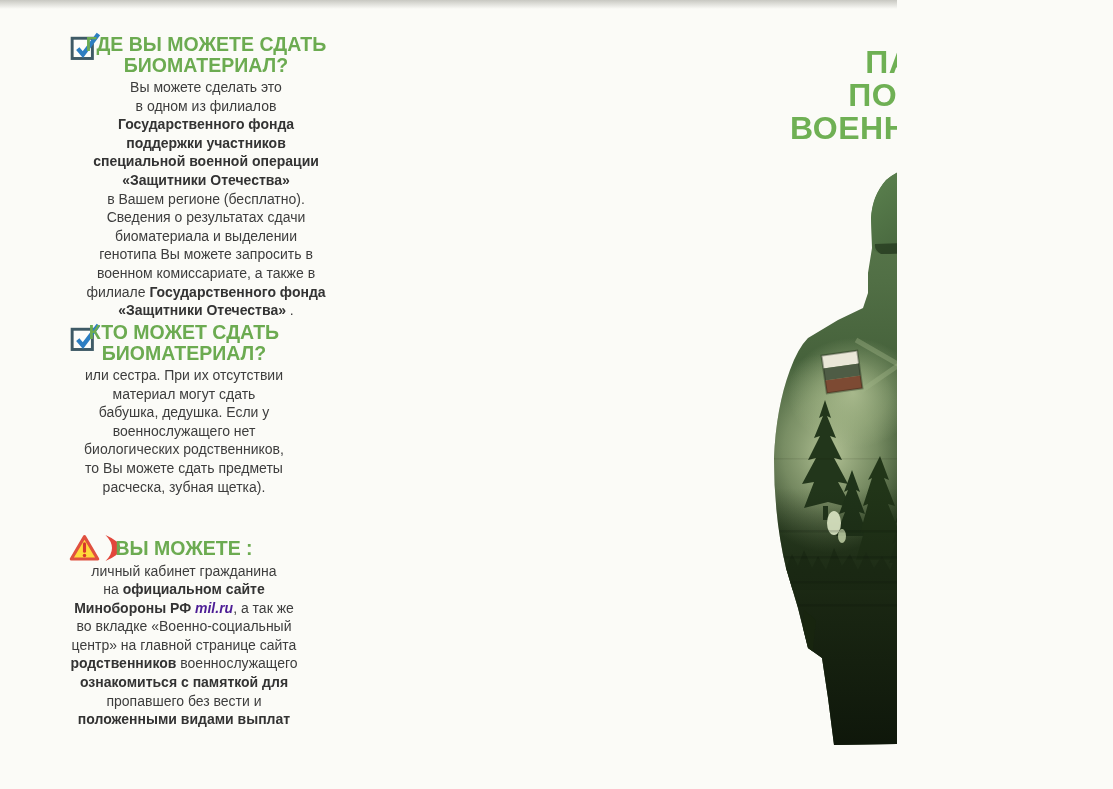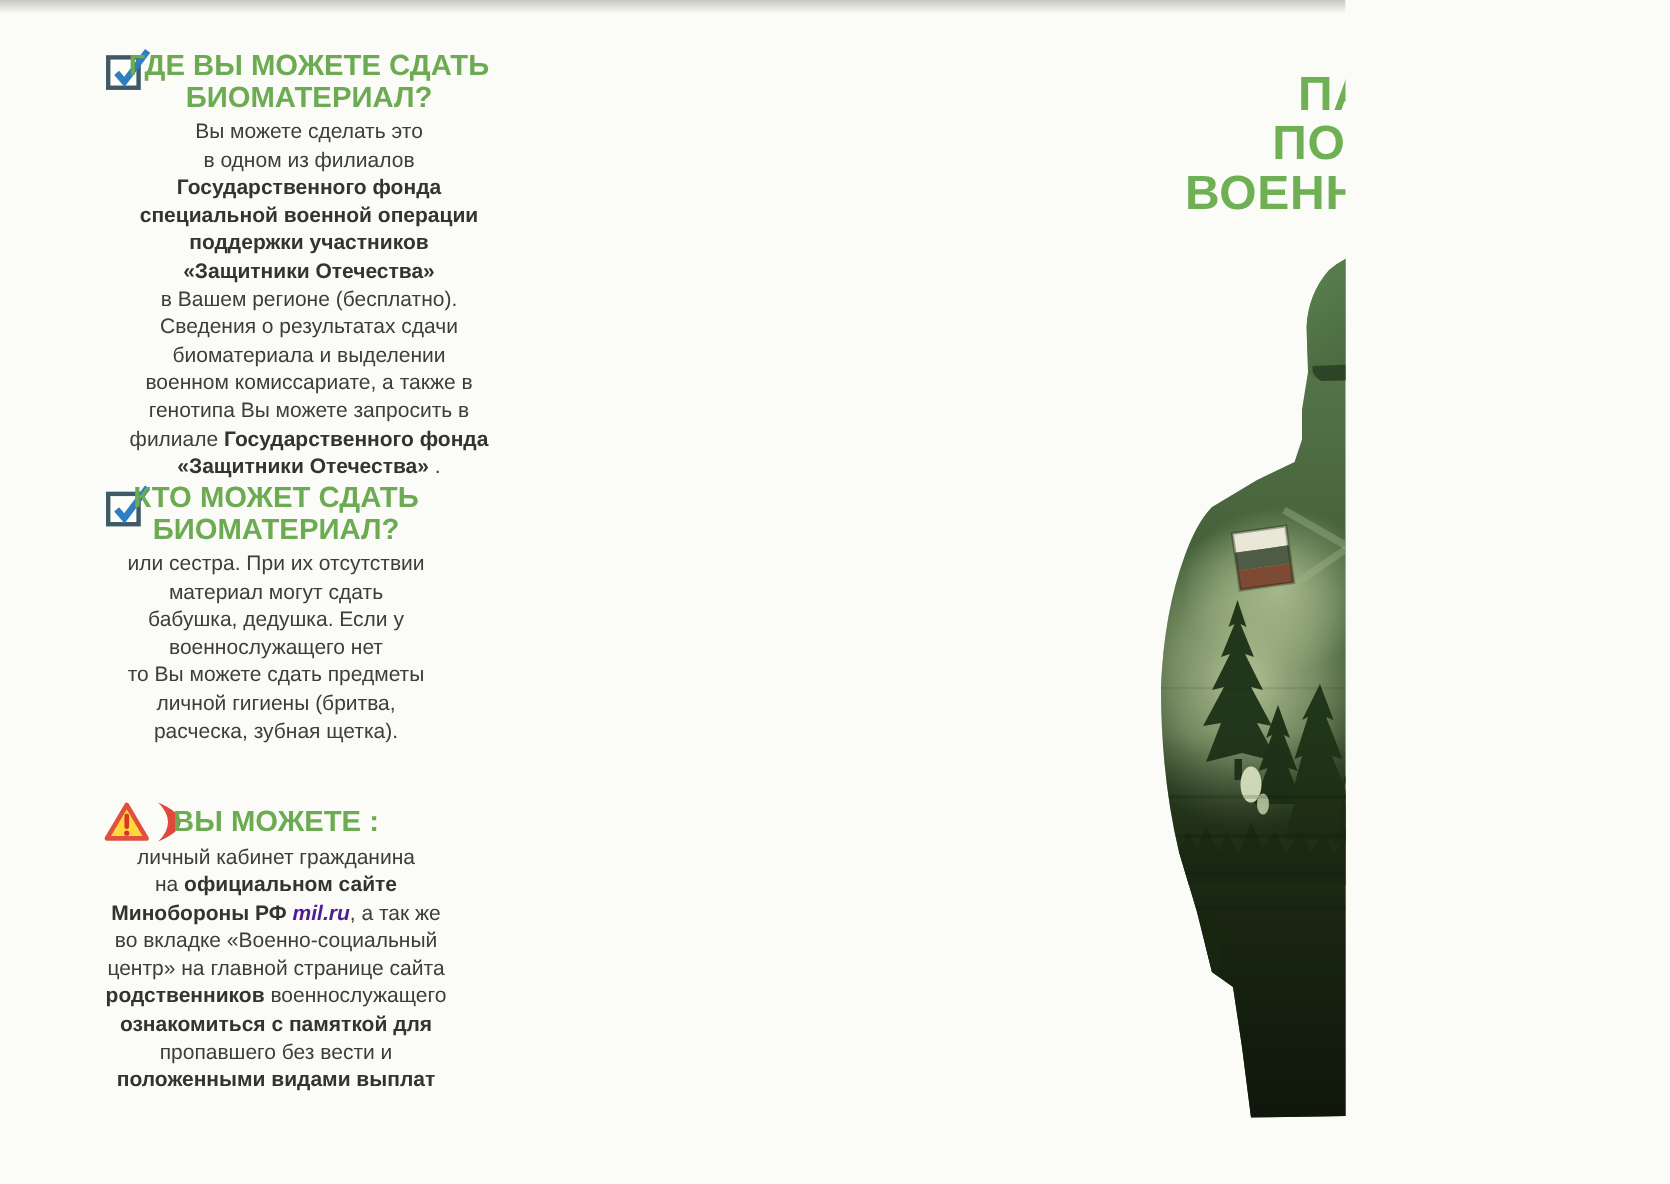--- a/index.html
+++ b/index.html
@@ -60,45 +60,45 @@
 
   <section class="sec sec1">
     <h2 class="sec-h">
       <div>ГДЕ ВЫ МОЖЕТЕ СДАТЬ</div>
       <div>БИОМАТЕРИАЛ?</div>
     </h2>
     <div class="sec-b">
       <div class="ln"><span>Вы можете сделать это</span></div>
       <div class="ln"><span>в одном из филиалов</span></div>
       <div class="ln"><span class="b">Государственного фонда</span></div>
+      <div class="ln"><span class="b">поддержки участников</span></div>
       <div class="ln"><span class="b">специальной военной операции</span></div>
-      <div class="ln"><span class="b">поддержки участников</span></div>
       <div class="ln"><span class="b">«Защитники Отечества»</span></div>
       <div class="ln"><span>в Вашем регионе (бесплатно).</span></div>
       <div class="ln"><span>Сведения о результатах  сдачи</span></div>
       <div class="ln"><span>биоматериала и выделении</span></div>
+      <div class="ln"><span>генотипа Вы можете запросить в</span></div>
       <div class="ln"><span>военном комиссариате, а также в</span></div>
-      <div class="ln"><span>генотипа Вы можете запросить в</span></div>
       <div class="ln"><span>филиале </span><span class="b">Государственного фонда</span></div>
       <div class="ln"><span class="b">«Защитники Отечества»</span><span> .</span></div>
     </div>
   </section>
 
   <section class="sec sec2">
     <h2 class="sec-h">
       <div>КТО МОЖЕТ СДАТЬ</div>
       <div>БИОМАТЕРИАЛ?</div>
     </h2>
     <div class="sec-b">
       <div class="ln"><span>или сестра. При их отсутствии</span></div>
       <div class="ln"><span>материал могут сдать</span></div>
       <div class="ln"><span>бабушка, дедушка. Если у</span></div>
       <div class="ln"><span>военнослужащего нет</span></div>
+      <div class="ln"><span>биологических родственников,</span></div>
       <div class="ln"><span>то Вы можете сдать предметы</span></div>
-      <div class="ln"><span>личной гигиены (бритва,</span></div>
       <div class="ln"><span>расческа, зубная щетка).</span></div>
     </div>
   </section>
 
   <section class="sec sec3">
     <h2 class="sec-h">
       <div>ВЫ МОЖЕТЕ :</div>
     </h2>
     <div class="sec-b">
       <div class="ln"><span>личный кабинет гражданина</span></div>

